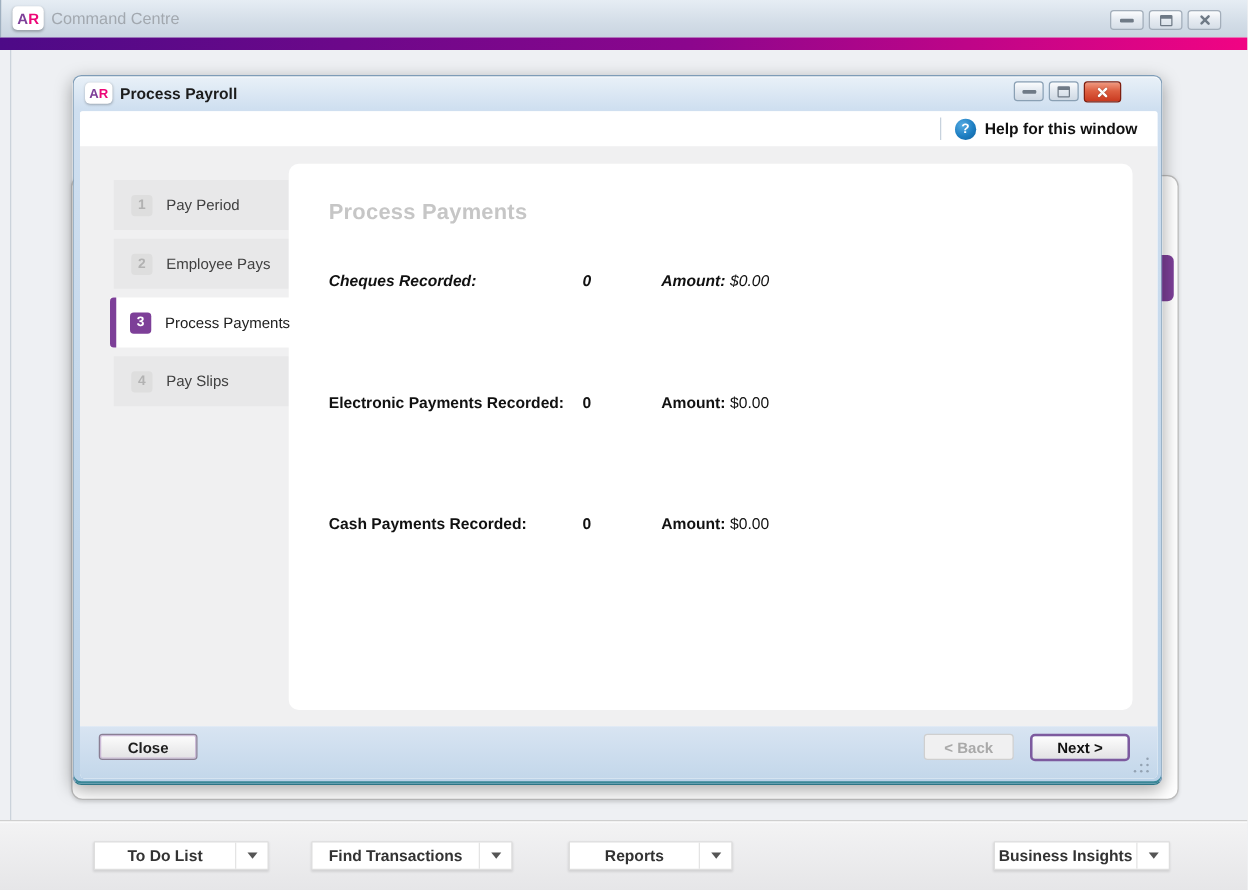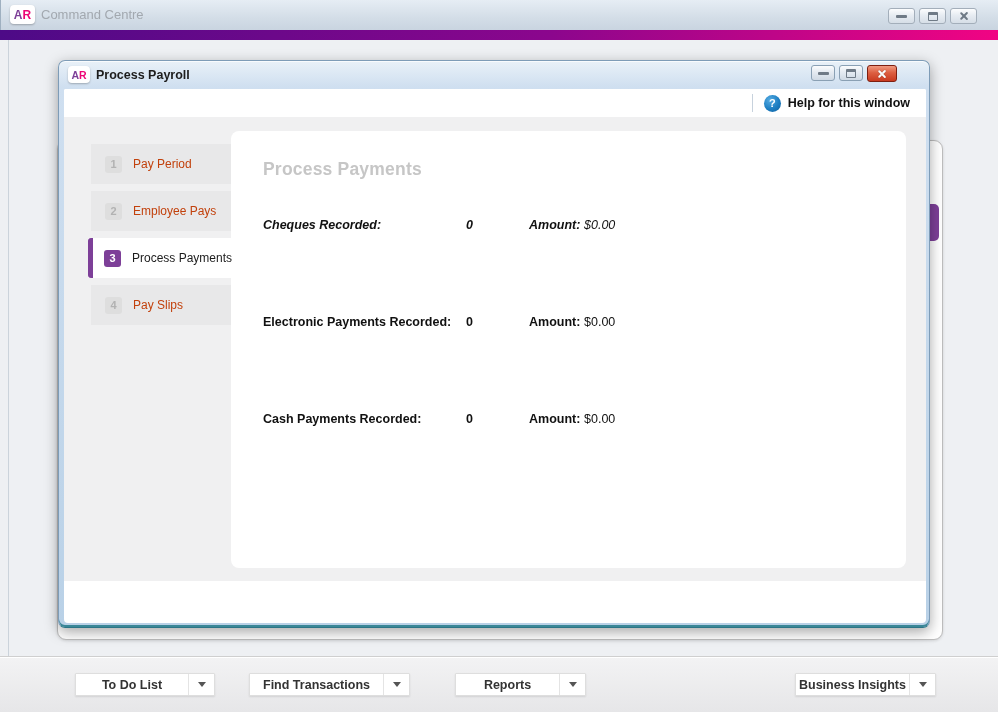--- a/index.html
+++ b/index.html
@@ -64,21 +64,21 @@
 
   
   .content-bg { position:absolute; left:0; top:28px; width:862px; height:464px; background:#f0f0f1; }
 
   
   .step { position:absolute; left:27px; width:140px; height:40px; background:#e8e8e9;
     display:flex; align-items:center; cursor:pointer; }
   .step-1 { top:27px; } .step-2 { top:74px; } .step-3 { top:121px; } .step-4 { top:168px; }
   .step-num { width:17px; height:17px; margin-left:14px; border-radius:3px; background:#dedede;
     color:#b2b2b2; font-size:11px; font-weight:bold; display:flex; align-items:center; justify-content:center; }
-  .step-label { margin-left:11px; font-size:12px; color:#c2410c; white-space:nowrap; }
+  .step-label { margin-left:11px; font-size:12px; color:#404040; white-space:nowrap; }
   .step.active { left:24px; width:151px; background:#fff; z-index:3; }
   .step.active::before { content:""; position:absolute; left:0; top:0; width:5px; height:40px;
     background:#7d3f98; border-radius:3px 0 0 3px; }
   .step.active .step-num { background:#7d3f98; color:#fff; margin-left:16px; }
   .step.active .step-label { color:#1c1c1c; }
 
   
   .panel { position:absolute; left:167px; top:14px; width:675px; height:437px;
     background:#fff; border-radius:8px; z-index:2; }
   .panel-heading { position:absolute; left:32px; top:28px; font-size:17.5px; font-weight:bold;
@@ -221,20 +221,33 @@
           </div>
           <div class="prow r2">
             <span class="lbl">Cash Payments Recorded:</span>
             <span class="cnt">0</span>
             <span class="amt-lbl">Amount:</span>
             <span class="amt-val">$0.00</span>
           </div>
         </div>
       </div>
 
+      <div class="dlg-footer">
+        <div class="btn btn-close">Close</div>
+        <div class="btn btn-back">&lt; Back</div>
+        <div class="btn btn-next">Next &gt;</div>
+        <div class="resize-grip">
+            <i></i>
+            <i></i>
+            <i></i>
+            <i></i>
+            <i></i>
+            <i></i>
+          </div>
+      </div>
     </div>
   </div>
 
   <div class="toolbar">
     <div class="tb-btn tb-1">
       <span class="tb-label">To Do List</span>
       <span class="tb-arrow">
           <span class="caret"></span>
         </span>
     </div>

